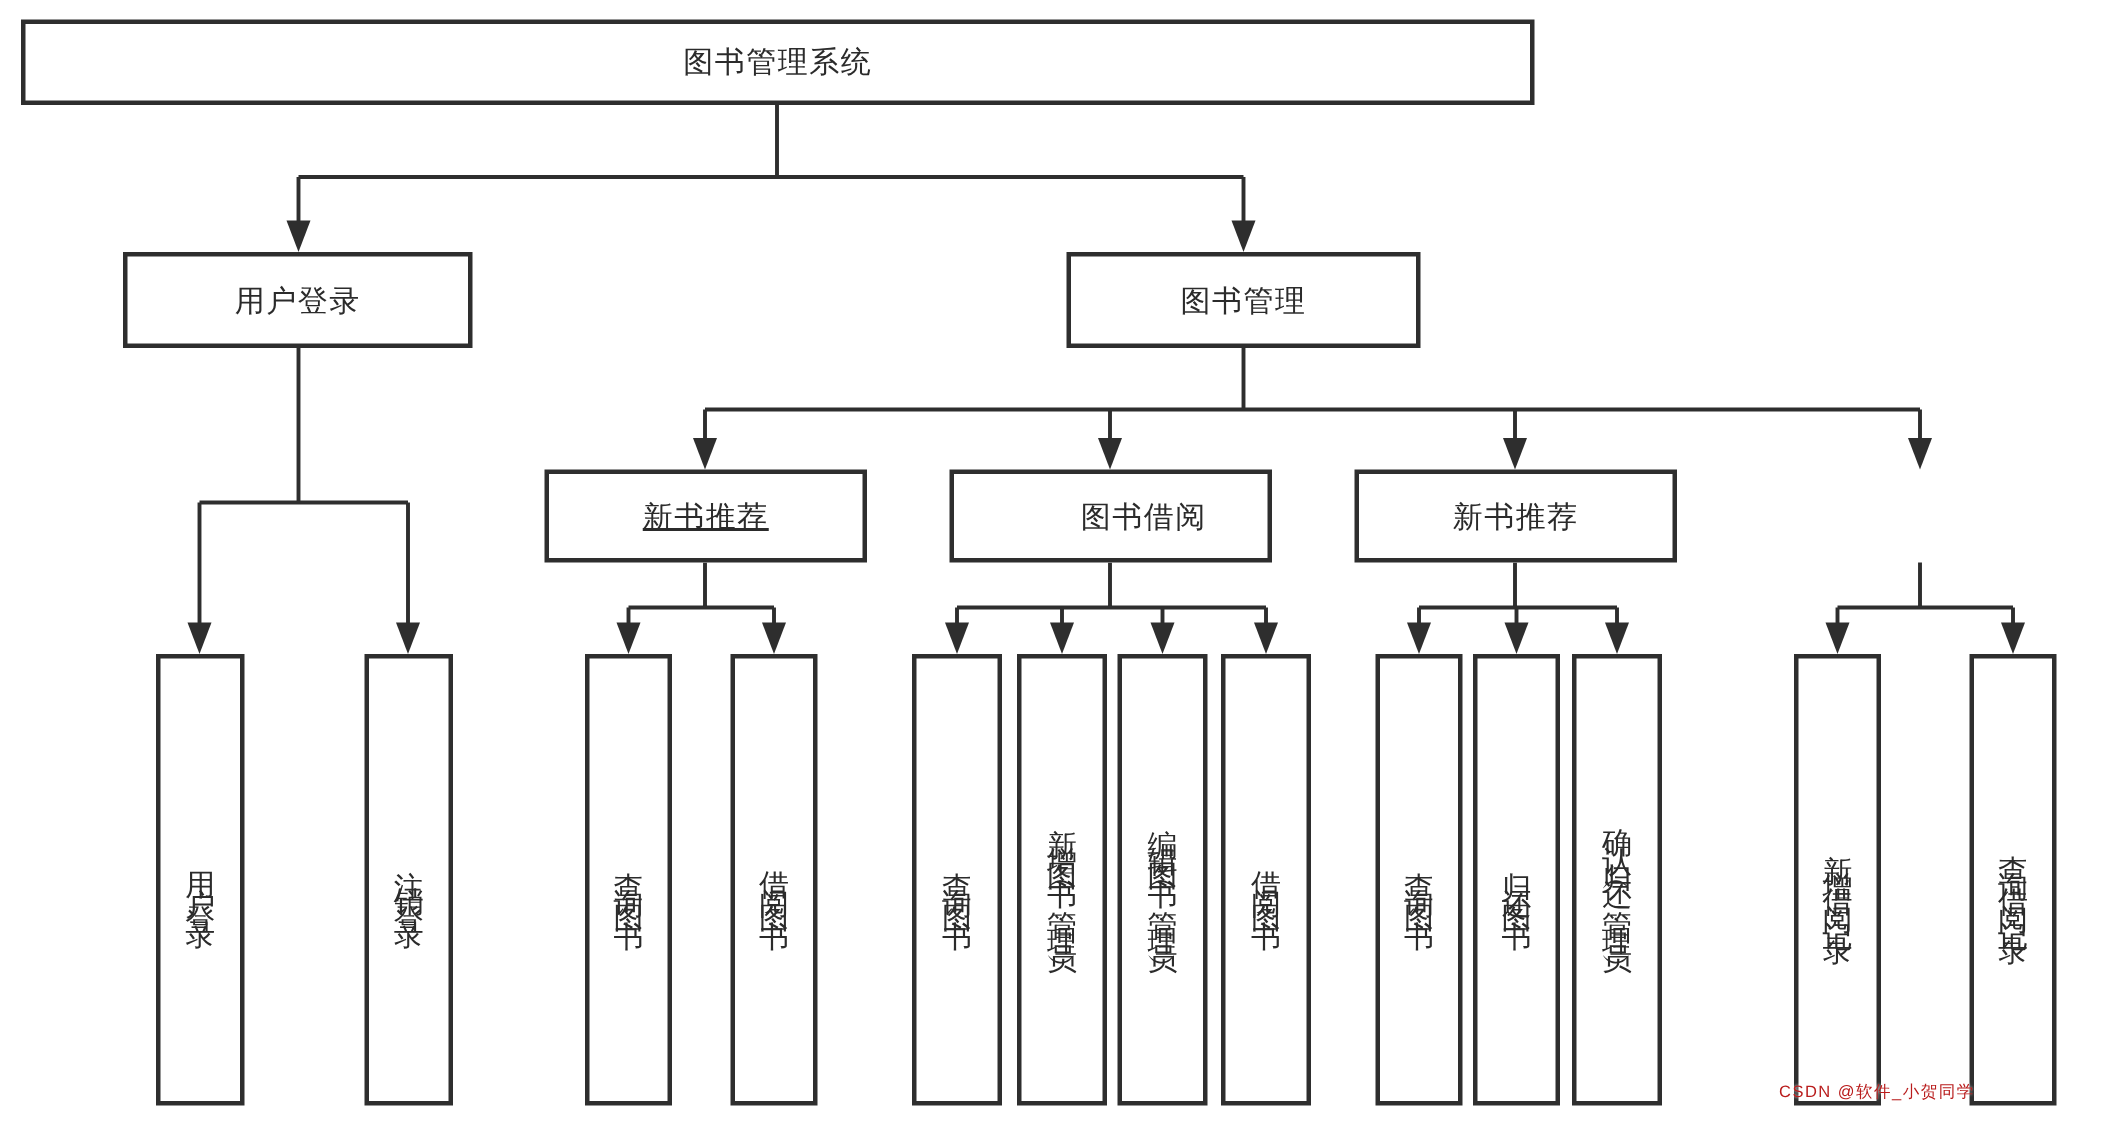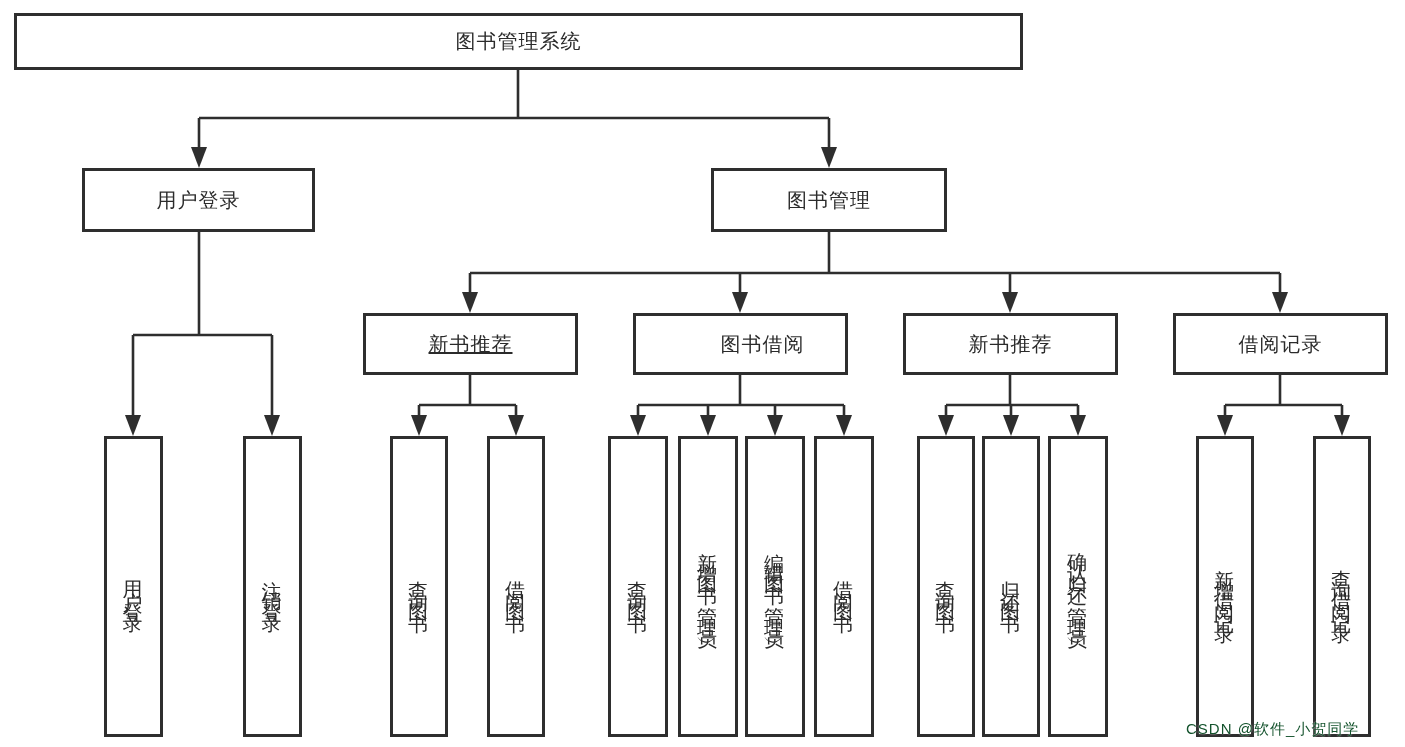--- a/index.html
+++ b/index.html
@@ -73,22 +73,22 @@
   #l-c4 { left: 814px;  width: 60px; }
   #l-d1 { left: 917px;  width: 58px; }
   #l-d2 { left: 982px;  width: 58px; }
   #l-d3 { left: 1048px; width: 60px; }
   #l-e1 { left: 1196px; width: 58px; }
   #l-e2 { left: 1313px; width: 58px; }
   #watermark {
     position: absolute;
     left: 1186px;
     top: 720px;
-    font-size: 15px;
-    color: #14532d;
+    font-size: 11px;
+    color: #b91c1c;
     letter-spacing: 1px;
     z-index: 10;
     text-shadow: 0 0 2px #ffffff;
     white-space: nowrap;
   }
 </style>
 </head>
 <body>
 
 <div id="canvas">
@@ -127,21 +127,20 @@
   </svg>
 
   <div class="box" id="n-root">图书管理系统</div>
 
   <div class="box" id="n-login">用户登录</div>
   <div class="box" id="n-mgmt">图书管理</div>
 
   <div class="box" id="n-newbook">新书推荐</div>
   <div class="box" id="n-borrow">图书借阅</div>
   <div class="box" id="n-current">新书推荐</div>
-  <div class="box" id="n-records">借阅记录</div>
 
   <div class="leaf" id="l-a1">用户登录</div>
   <div class="leaf" id="l-a2">注销登录</div>
 
   <div class="leaf" id="l-b1">查询图书</div>
   <div class="leaf" id="l-b2">借阅图书</div>
 
   <div class="leaf" id="l-c1">查询图书</div>
   <div class="leaf" id="l-c2">新增图书（管理员）</div>
   <div class="leaf" id="l-c3">编辑图书（管理员）</div>

